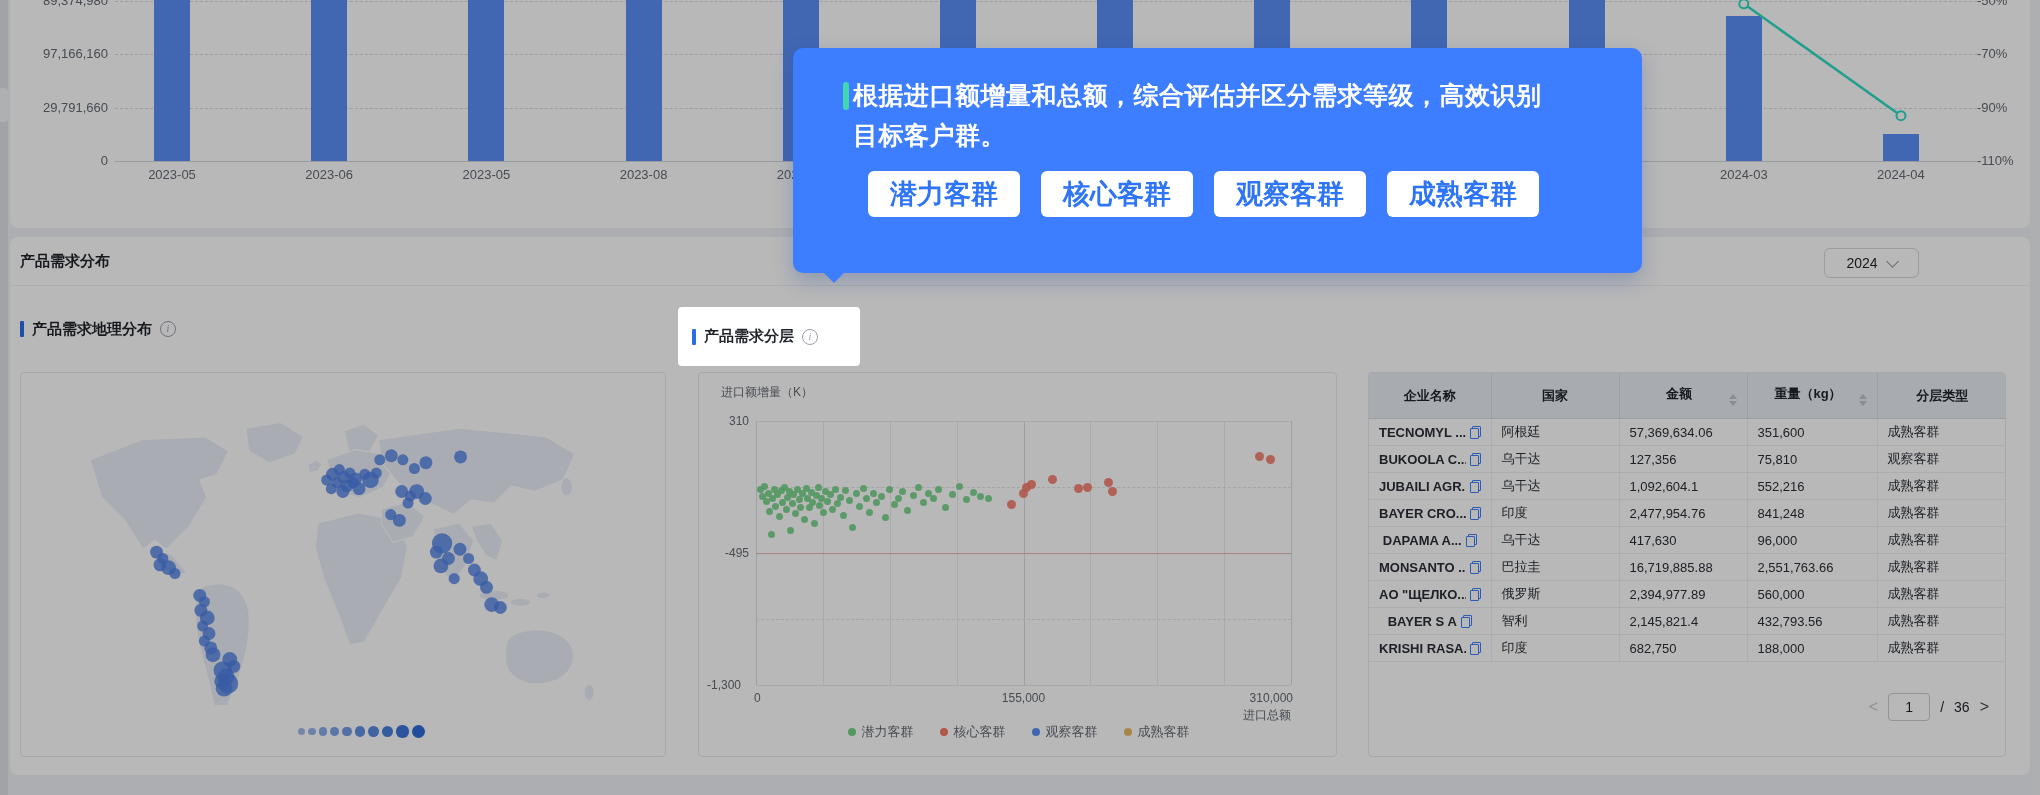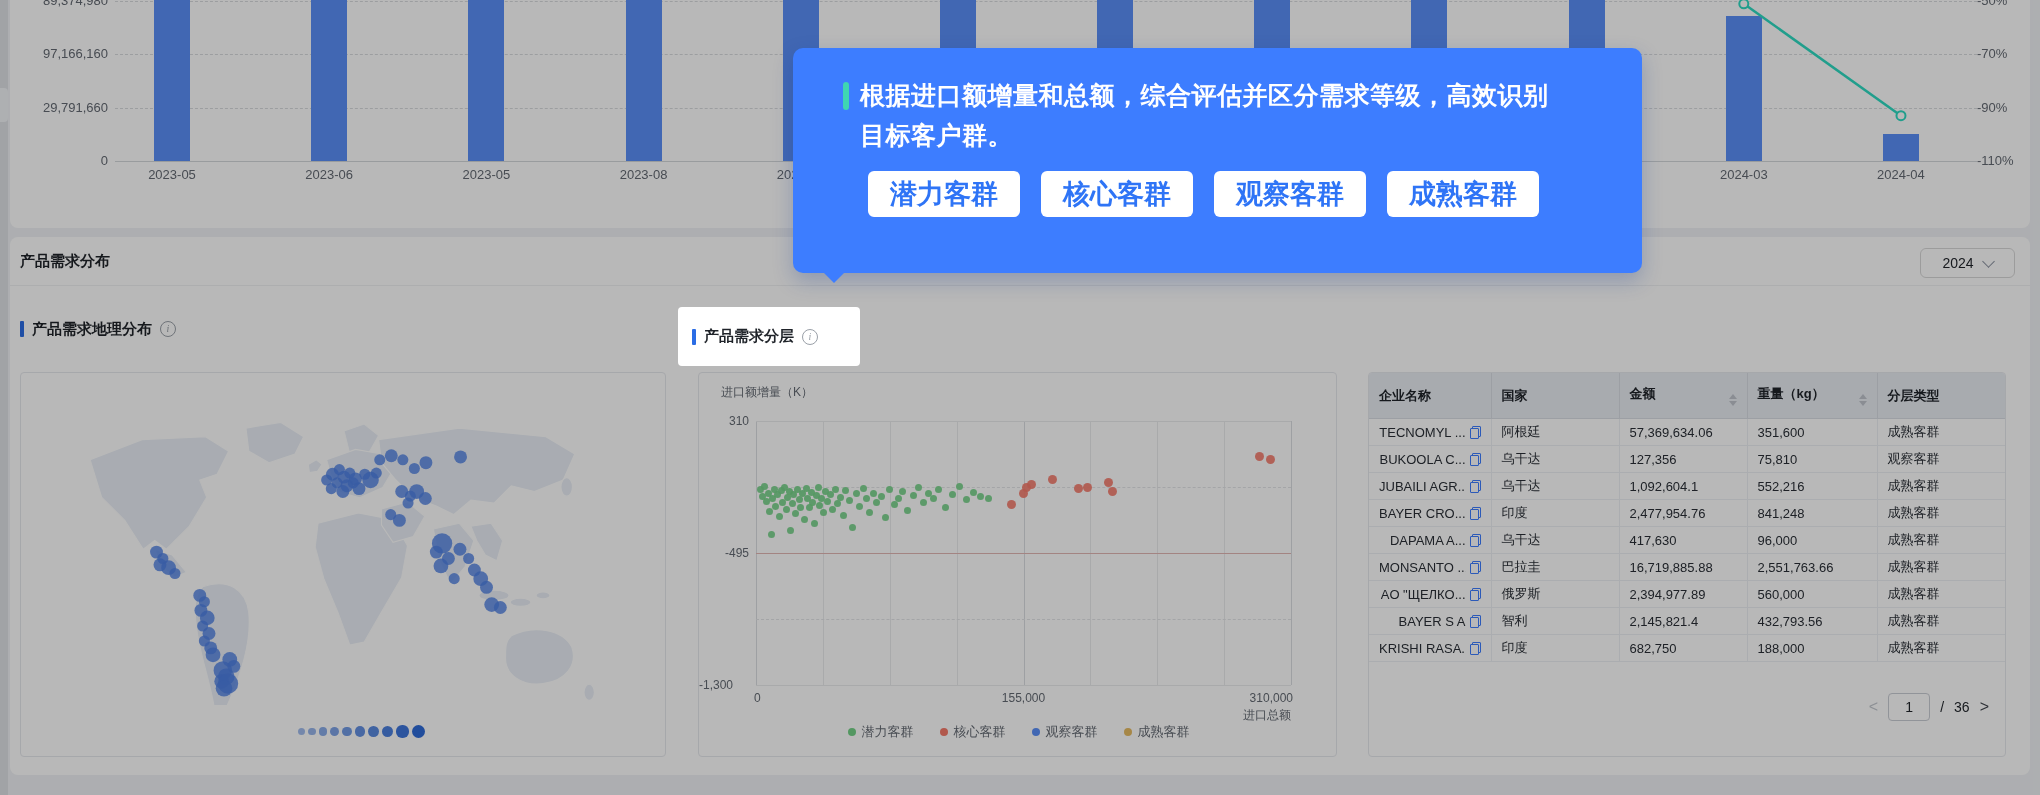--- a/index.html
+++ b/index.html
@@ -43,47 +43,47 @@
   .s-grid-h{height:1px;background:#EBECEE;}
   .s-grid-hd{height:0;border-top:1px dashed #E3E5E8;}
   .s-zero{height:1px;background:#E2B7B4;}
   .s-tick{font-size:12px;color:#646A73;white-space:nowrap;}
   .dot{border-radius:50%;}
   .legend-row{display:flex;justify-content:center;gap:26px;align-items:center;}
   .legend-item{display:flex;align-items:center;gap:6px;font-size:13px;color:#646A73;cursor:pointer;}
   .legend-dot{width:8px;height:8px;border-radius:50%;}
   
   table.grid{border-collapse:collapse;table-layout:fixed;width:638px;font-size:13px;}
-  table.grid th{background:#E9EDF3;font-weight:bold;color:#1F2329;height:31px;text-align:left;
+  table.grid th{background:#E9EDF3;font-weight:bold;color:#1F2329;height:31px;text-align:center;
                 padding:12px 10px;border-right:1px solid #D9DDE4;border-bottom:1px solid #D9DDE4;box-sizing:border-box;}
   table.grid th:last-child{border-right:none;}
   table.grid td{height:27px;padding:0 10px;color:#2A2F36;border-right:1px solid #EEF0F4;
                 border-bottom:1px solid #EEF0F4;white-space:nowrap;overflow:hidden;box-sizing:border-box;}
   table.grid td:last-child{border-right:none;}
-  .name-cell{display:flex;align-items:center;justify-content:flex-end;gap:4px;}
+  .name-cell{display:flex;align-items:center;justify-content:center;gap:4px;font-weight:bold;}
   .copy-icon{position:relative;width:11px;height:13px;flex:0 0 auto;cursor:pointer;}
   .copy-icon::before{content:"";position:absolute;right:0;top:0;width:7px;height:9px;border:1.3px solid #3D7DFF;border-radius:1px;}
   .copy-icon::after{content:"";position:absolute;left:0;bottom:0;width:7px;height:9px;border:1.3px solid #3D7DFF;border-radius:1px;background:#fff;}
   .sorters{display:inline-flex;flex-direction:column;gap:2px;float:right;margin-top:9px;cursor:pointer;}
   .car-up{width:0;height:0;border-left:4px solid transparent;border-right:4px solid transparent;border-bottom:5px solid #BFC4CC;}
   .car-dn{width:0;height:0;border-left:4px solid transparent;border-right:4px solid transparent;border-top:5px solid #BFC4CC;}
   .pager{position:absolute;right:16px;top:320px;display:flex;align-items:center;gap:10px;font-size:14px;color:#1F2329;}
   .pg-prev{color:#C3C7CE;font-size:16px;cursor:default;}
   .pg-next{color:#40454D;font-size:16px;cursor:pointer;}
   .pg-box{width:40px;height:26px;border:1px solid #C9CDD4;border-radius:4px;background:#fff;
           display:flex;align-items:center;justify-content:center;cursor:pointer;}
   
   .overlay{left:0;top:0;width:2040px;height:795px;background:rgba(0,0,0,0.28);z-index:50;pointer-events:none;}
   .spotlight{left:678px;top:307px;width:182px;height:59px;background:#fff;border-radius:4px;z-index:60;
              display:flex;align-items:center;padding-left:14px;box-sizing:border-box;}
   .tooltip{left:793px;top:48px;width:849px;height:225px;background:#3D7DFF;border-radius:10px;z-index:70;
            box-shadow:0 8px 20px rgba(20,60,150,0.25);padding:27px 50px;box-sizing:border-box;}
   .tooltip::after{content:"";position:absolute;left:30px;bottom:-10px;width:0;height:0;
                   border:11px solid transparent;border-top:11px solid #3D7DFF;border-bottom:0;}
-  .tip-line{display:flex;gap:11px;}
+  .tip-line{display:flex;gap:4px;}
   .tip-accent{width:6px;height:28px;background:#3FD6B2;border-radius:3px;margin-top:7px;flex:0 0 auto;}
   .tip-text{width:700px;font-size:25px;line-height:40px;font-weight:bold;color:#fff;letter-spacing:0.5px;margin:0;}
   .tip-btns{display:flex;gap:21px;margin:16px 0 0 25px;}
   .tip-btn{background:#fff;color:#2E74F6;font-size:27px;font-weight:bold;border:none;border-radius:6px;
            padding:7px 22px;line-height:32px;cursor:pointer;font-family:inherit;}
 </style>
 </head>
 <body>
 
 <div class="abs left-strip">
@@ -131,21 +131,21 @@
       <svg width="2020" height="228" style="position: absolute; left: 0px; top: 0px;">
         <polyline points="1733.8000000000002,3.765 1890.98,115.69499999999998" fill="none" stroke="#2EDCC3" stroke-width="2.5"></polyline>
         <circle cx="1733.8000000000002" cy="3.765" r="4.5" fill="#fff" stroke="#2EDCC3" stroke-width="2"></circle>
         <circle cx="1890.98" cy="115.69499999999998" r="4.5" fill="#fff" stroke="#2EDCC3" stroke-width="2"></circle>
       </svg>
     </div>
 </div>
 
 <div class="abs card-main">
   <div class="abs sec-title" style="left:10px;top:15px;">产品需求分布</div>
-  <div class="abs year-select" style="left:1910px;top:11px;">
+  <div class="abs year-select" style="left:1814px;top:11px;">
     <span>2024</span>
     <span class="chev"></span>
   </div>
   <div class="abs divider"></div>
 
   <div class="abs ptitle" style="left:10px;top:81px;">
     <span class="tbar"></span>
     <span class="ttext">产品需求地理分布</span>
     <span class="info-i">i</span>
   </div>
@@ -267,21 +267,21 @@
         <div class="s-grid-v" style="position: absolute; left: 458.25px; top: 48px; width: 1px; height: 264px;"></div>
         <div class="s-grid-v" style="position: absolute; left: 525.125px; top: 48px; width: 1px; height: 264px;"></div>
         <div class="s-grid-v" style="position: absolute; left: 592px; top: 48px; width: 1px; height: 264px; background: rgb(220, 222, 226);"></div>
         <div class="s-grid-h" style="position: absolute; left: 57px; top: 48px; width: 535px; height: 1px;"></div>
         <div class="s-grid-hd" style="position: absolute; left: 57px; top: 114px; width: 535px; height: 0px;"></div>
         <div class="s-zero" style="position: absolute; left: 57px; top: 180px; width: 535px; height: 1px;"></div>
         <div class="s-grid-hd" style="position: absolute; left: 57px; top: 246px; width: 535px; height: 0px;"></div>
         <div class="s-grid-h" style="position: absolute; left: 57px; top: 312px; width: 535px; height: 1px;"></div>
         <div class="s-tick" style="position: absolute; left: 0px; top: 41px; width: 50px; height: 14px; text-align: right;">310</div>
         <div class="s-tick" style="position: absolute; left: 0px; top: 173px; width: 50px; height: 14px; text-align: right;">-495</div>
-        <div class="s-tick" style="position: absolute; left: 0px; top: 305px; width: 50px; height: 14px; text-align: left;">-1,300</div>
+        <div class="s-tick" style="position: absolute; left: 0px; top: 305px; width: 50px; height: 14px; text-align: center;">-1,300</div>
         <div class="s-tick" style="position: absolute; left: 55px; top: 318px; width: 90px; height: 14px; text-align: left;">0</div>
         <div class="s-tick" style="position: absolute; left: 279.5px; top: 318px; width: 90px; height: 14px; text-align: center;">155,000</div>
         <div class="s-tick" style="position: absolute; left: 504px; top: 318px; width: 90px; height: 14px; text-align: right;">310,000</div>
         <div class="dot" style="position: absolute; left: 57.8145px; top: 113.37px; width: 7px; height: 7px; background: rgb(116, 210, 135); opacity: 0.9;"></div>
         <div class="dot" style="position: absolute; left: 60.4032px; top: 119.929px; width: 7px; height: 7px; background: rgb(116, 210, 135); opacity: 0.9;"></div>
         <div class="dot" style="position: absolute; left: 62.129px; top: 110.09px; width: 7px; height: 7px; background: rgb(116, 210, 135); opacity: 0.9;"></div>
         <div class="dot" style="position: absolute; left: 63.8548px; top: 124.848px; width: 7px; height: 7px; background: rgb(116, 210, 135); opacity: 0.9;"></div>
         <div class="dot" style="position: absolute; left: 65.5806px; top: 116.649px; width: 7px; height: 7px; background: rgb(116, 210, 135); opacity: 0.9;"></div>
         <div class="dot" style="position: absolute; left: 67.3065px; top: 134.686px; width: 7px; height: 7px; background: rgb(116, 210, 135); opacity: 0.9;"></div>
         <div class="dot" style="position: absolute; left: 69.0323px; top: 157.643px; width: 7px; height: 7px; background: rgb(116, 210, 135); opacity: 0.9;"></div>

